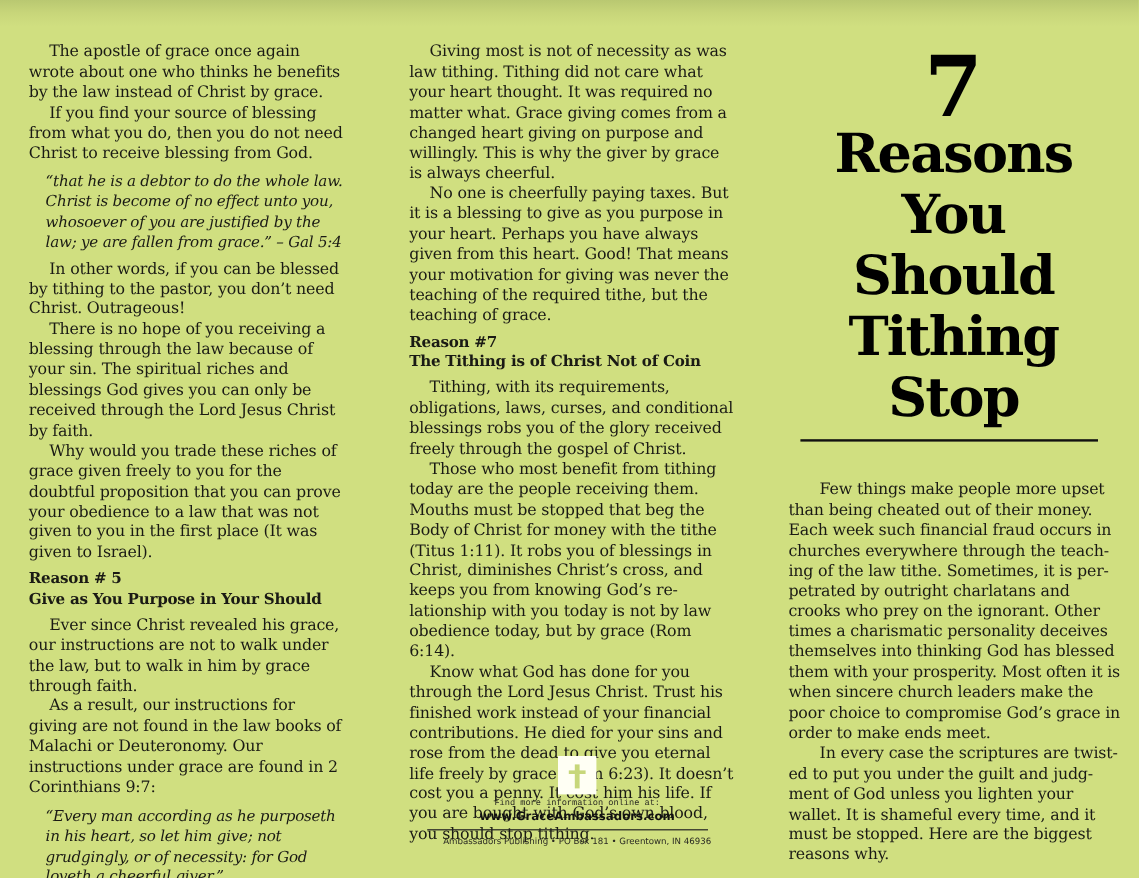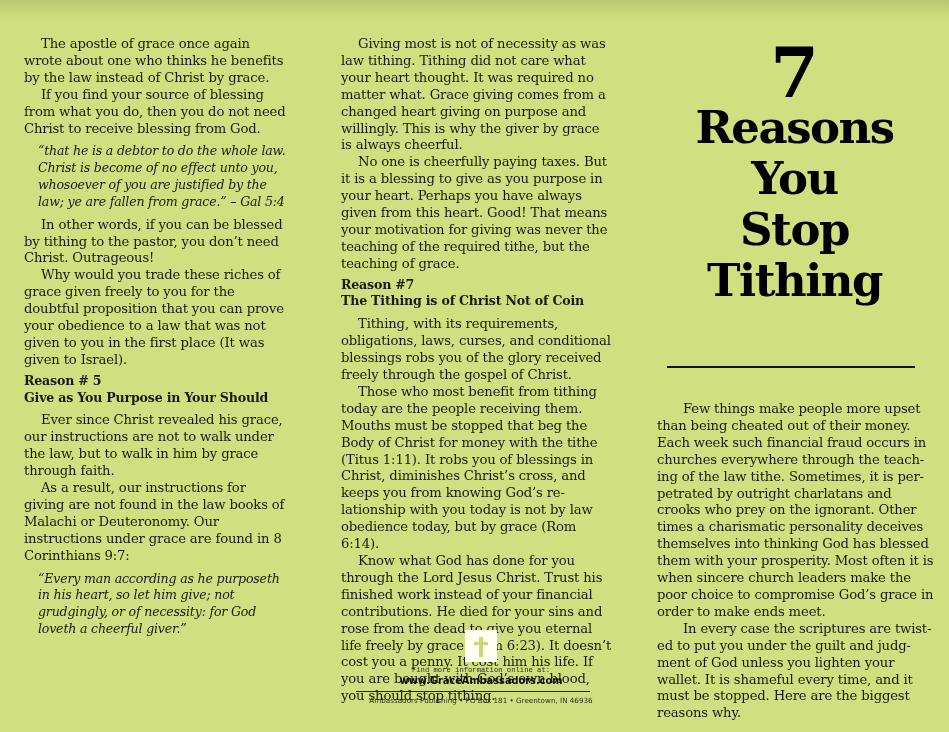--- a/index.html
+++ b/index.html
@@ -56,27 +56,28 @@
 </head>
 <body>
 
 <div class="topshade"></div>
 
 <div class="panel p1">
   <p class="para">The apostle of grace once again wrote about one who thinks he benefits by the law instead of Christ by grace.</p>
   <p class="para">If you find your source of blessing from what you do, then you do not need Christ to receive blessing from God.</p>
   <p class="quote">“that he is a debtor to do the whole law. Christ is become of no effect unto you, who­soever of you are justified by the law; ye are fallen from grace.” – Gal 5:4</p>
   <p class="para">In other words, if you can be blessed by tithing to the pastor, you don’t need Christ. Outrageous!</p>
+  <p class="para">There is no hope of you receiving a blessing through the law because of your sin. The spiritual riches and blessings God gives you can only be received through the Lord Jesus Christ by faith.</p>
   <p class="para">Why would you trade these riches of grace given freely to you for the doubtful proposition that you can prove your obe­dience to a law that was not given to you in the first place (It was given to Israel).</p>
   <div class="heading">
     <div>Reason # 5</div>
     <div>Give as You Purpose in Your Should</div>
   </div>
   <p class="para">Ever since Christ revealed his grace, our instructions are not to walk under the law, but to walk in him by grace through faith.</p>
-  <p class="para">As a result, our instructions for giving are not found in the law books of Malachi or Deuteronomy. Our instructions under grace are found in 8 Corinthians 9:7:</p>
+  <p class="para">As a result, our instructions for giving are not found in the law books of Malachi or Deuteronomy. Our instructions under grace are found in 2 Corinthians 9:7:</p>
   <p class="quote">“Every man according as he purposeth in his heart, so let him give; not grudgingly, or of ne­cessity: for God loveth a cheerful giver.”</p>
 </div>
 
 <div class="panel p2">
   <p class="para">Giving most is not of necessity as was law tithing. Tithing did not care what your heart thought. It was required no matter what. Grace giving comes from a changed heart giving on purpose and willingly. This is why the giver by grace is always cheerful.</p>
   <p class="para">No one is cheerfully paying taxes. But it is a blessing to give as you purpose in your heart. Perhaps you have always given from this heart. Good! That means your motivation for giving was never the teaching of the re­quired tithe, but the teaching of grace.</p>
   <div class="heading">
     <div>Reason #7</div>
     <div>The Tithing is of Christ Not of Coin</div>
   </div>
@@ -93,21 +94,22 @@
   <div class="find">Find more information online at:</div>
   <div class="url">www.GraceAmbassadors.com</div>
   <div class="frule"></div>
   <div class="addr">Ambassadors Publishing • PO Box 181 • Greentown, IN  46936</div>
 </div>
 
 <div class="title">
   <span class="seven">7</span>
   <span class="word">Reasons</span>
   <span class="word">You</span>
+  <span class="word">Should</span>
+  <span class="word">Tithing</span>
   <span class="word">Stop</span>
-  <span class="word">Tithing</span>
 </div>
 <div class="title-rule"></div>
 
 <div class="panel p3" style="top:401px;">
   <p class="para">Few things make people more upset than being cheated out of their money. Each week such financial fraud occurs in churches everywhere through the teach­ing of the law tithe. Sometimes, it is per­petrated by outright charlatans and crooks who prey on the ignorant. Other times a charismatic personality deceives themselves into thinking God has blessed them with your prosperity. Most often it is when sincere church leaders make the poor choice to compromise God’s grace in order to make ends meet.</p>
   <p class="para">In every case the scriptures are twist­ed to put you under the guilt and judg­ment of God unless you lighten your wallet. It is shameful every time, and it must be stopped. Here are the biggest reasons why.</p>
 </div>
 
 </body></html>

